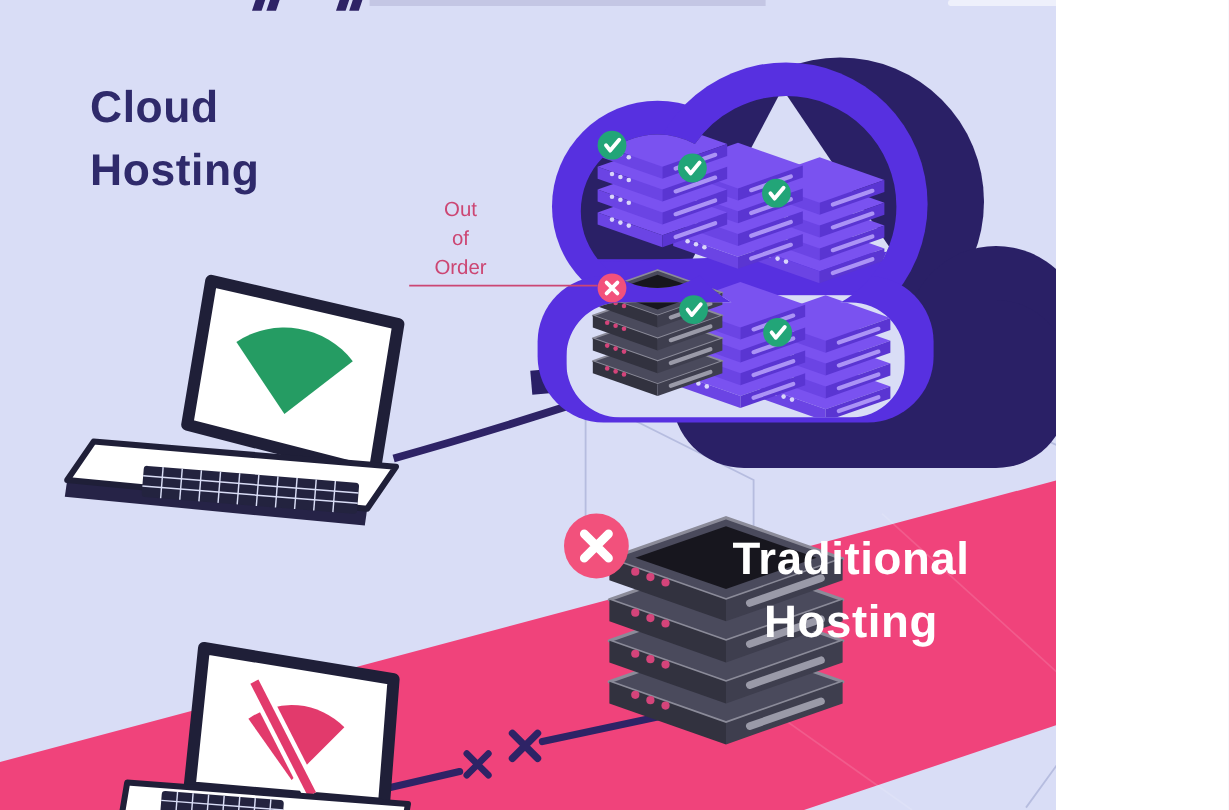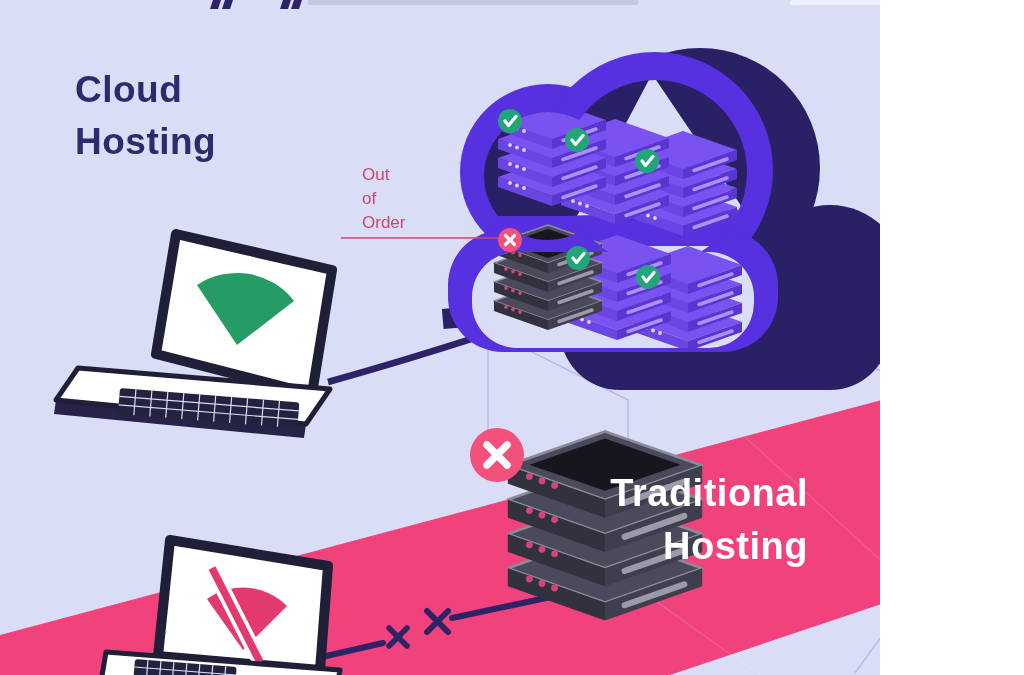--- a/index.html
+++ b/index.html
@@ -10,24 +10,24 @@
   .stage svg.illustration{position:absolute;left:0;top:0;width:1024px;height:675px;display:block;}
   .txt{position:absolute;margin:0;}
   .cloud-title{
     left:75px;top:64px;font-size:37px;line-height:52px;font-weight:bold;
     color:#2f2a6b;letter-spacing:0.5px;
   }
   .cloud-title span{display:block;}
   .ooo-label{
     left:362px;top:163px;font-size:17px;line-height:24px;color:#cc4673;font-weight:normal;
   }
-  .ooo-label span{display:block;}
+  .ooo-label span{display:block;text-align:center;}
   .trad-title{
-    right:72px;top:467px;font-size:38px;line-height:53px;font-weight:bold;
-    color:#ffffff;text-align:right;letter-spacing:0.5px;
+    right:72px;top:440px;font-size:38px;line-height:53px;font-weight:bold;
+    color:#ffffff;text-align:center;letter-spacing:0.5px;
   }
   .trad-title span{display:block;}
 </style>
 </head>
 <body>
 
 <div class="stage">
 
   <svg class="illustration" viewBox="0 0 1024 675">
     <defs>

